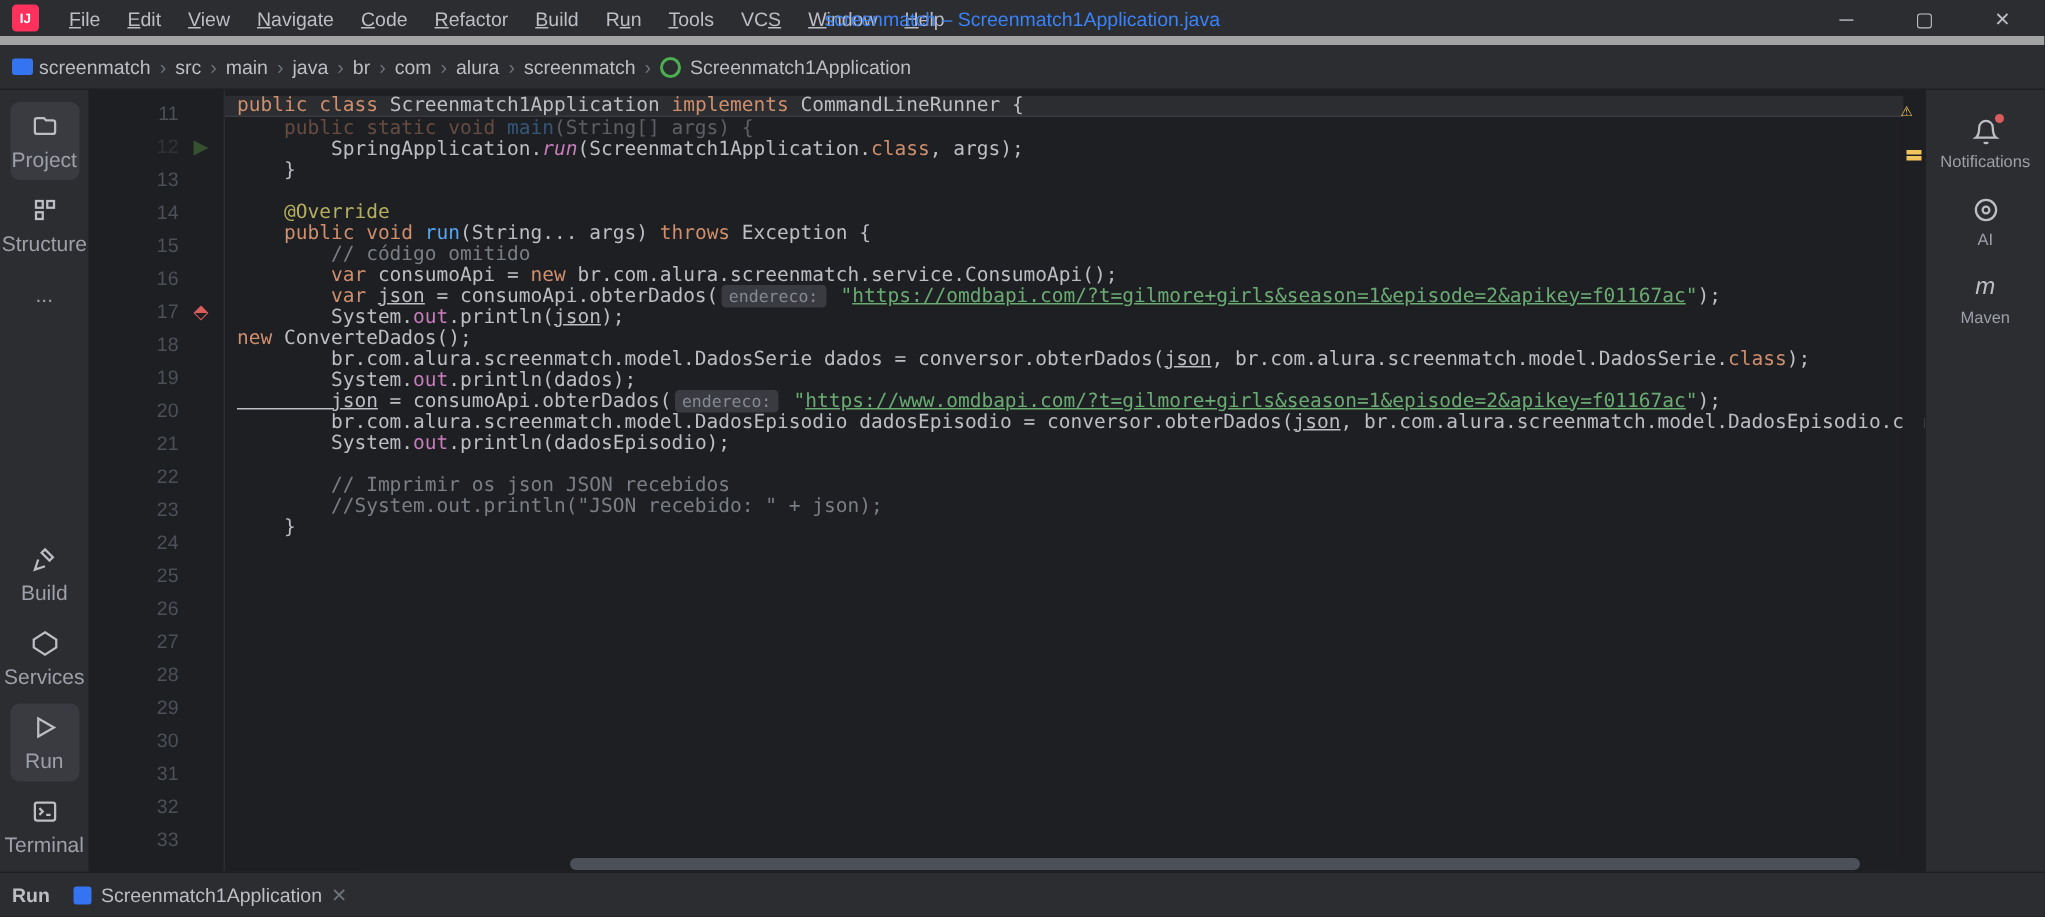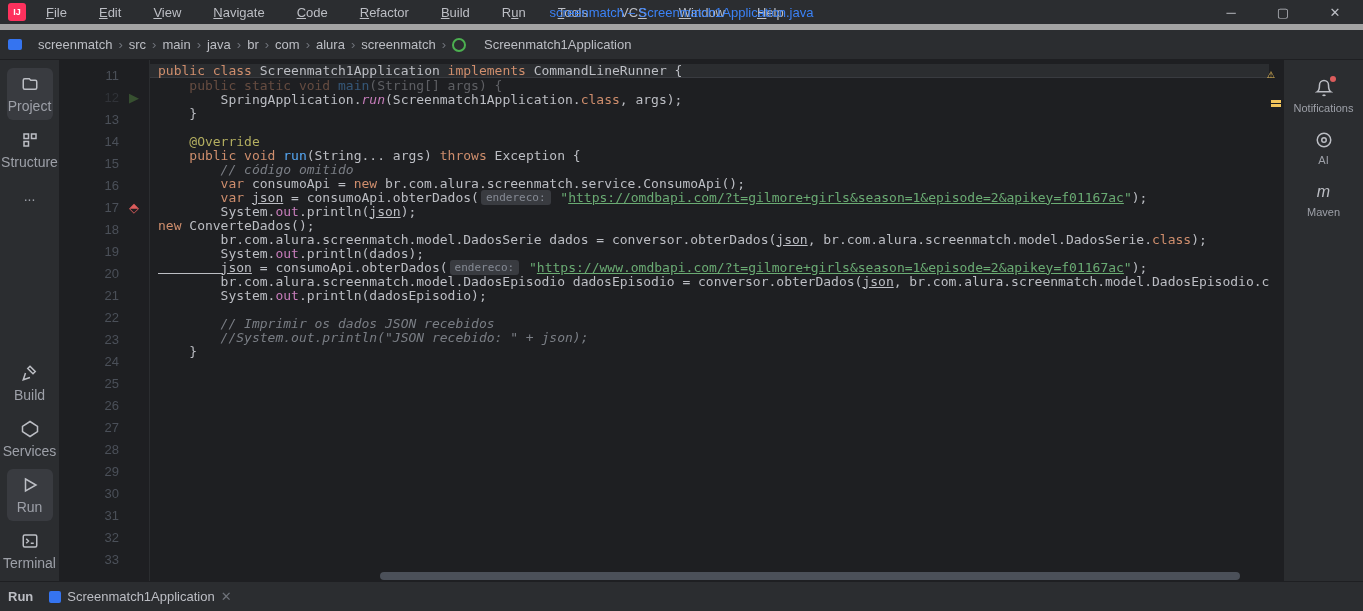--- a/index.html
+++ b/index.html
@@ -28,21 +28,21 @@
       margin-right: 12px;
       display: flex;
       align-items: center;
       justify-content: center;
       font-size: 9px;
       color: white;
       font-weight: bold;
     }
     .menu-bar {
       display: flex;
-      gap: 16px;
+      gap: 2px;
     }
     .menu-item {
       padding: 4px 8px;
       cursor: pointer;
       color: #bcbec4;
     }
     .menu-item u { text-decoration: underline; }
     .title-center {
       position: absolute;
       left: 50%;
@@ -70,21 +70,21 @@
       align-items: center;
       padding: 0 8px;
       gap: 6px;
       border-bottom: 1px solid #1e1f22;
     }
     .crumb {
       color: #bcbec4;
       cursor: pointer;
       display: flex;
       align-items: center;
-      gap: 16px;
+      gap: 4px;
     }
     .crumb-sep { color: #6f737a; }
     .folder-icon {
       width: 14px;
       height: 11px;
       background: #3574f0;
       border-radius: 2px;
       display: inline-block;
     }
     .class-icon {
@@ -200,21 +200,21 @@
       display: flex;
       align-items: center;
       white-space: pre;
       padding-left: 8px;
     }
     .kw { color: #cf8e6d; }
     .type { color: #bcbec4; }
     .method { color: #56a8f5; }
     .str { color: #6aab73; }
     .str-link { color: #6aab73; text-decoration: underline; }
-    .comment { color: #7a7e85; font-style: italic; }
+    .comment { color: #7a7e85; }
     .anno { color: #b3ae60; }
     .static-m { color: #c77dbb; font-style: italic; }
     .field { color: #c77dbb; }
     .var-u { color: #bcbec4; text-decoration: underline; }
     .hint {
       background: #393b40;
       border-radius: 3px;
       padding: 1px 5px;
       color: #858a94;
       font-size: 11px;
@@ -445,21 +445,21 @@
       <div class="code-line"><span class="kw">        var </span><span>consumoApi = </span><span class="kw">new </span><span>br.com.alura.screenmatch.service.ConsumoApi();</span></div>
       <div class="code-line"><span class="kw">        var </span><span class="var-u">json</span><span> = consumoApi.obterDados(</span><span class="hint">endereco:</span><span class="str"> "</span><span class="str-link">https://omdbapi.com/?t=gilmore+girls&amp;season=1&amp;episode=2&amp;apikey=f01167ac</span><span class="str">"</span><span>);</span></div>
       <div class="code-line"><span>        System.</span><span class="field">out</span><span>.println(</span><span class="var-u">json</span><span>);</span></div>
       <div class="code-line"><span class="kw">new </span><span>ConverteDados();</span></div>
       <div class="code-line"><span>        br.com.alura.screenmatch.model.DadosSerie dados = conversor.obterDados(</span><span class="var-u">json</span><span>, br.com.alura.screenmatch.model.DadosSerie.</span><span class="kw">class</span><span>);</span></div>
       <div class="code-line"><span>        System.</span><span class="field">out</span><span>.println(dados);</span></div>
       <div class="code-line"><span class="var-u">        json</span><span> = consumoApi.obterDados(</span><span class="hint">endereco:</span><span class="str"> "</span><span class="str-link">https://www.omdbapi.com/?t=gilmore+girls&amp;season=1&amp;episode=2&amp;apikey=f01167ac</span><span class="str">"</span><span>);</span></div>
       <div class="code-line"><span>        br.com.alura.screenmatch.model.DadosEpisodio dadosEpisodio = conversor.obterDados(</span><span class="var-u">json</span><span>, br.com.alura.screenmatch.model.DadosEpisodio.class);</span></div>
       <div class="code-line"><span>        System.</span><span class="field">out</span><span>.println(dadosEpisodio);</span></div>
       <div class="code-line"></div>
-      <div class="code-line"><span class="comment">        // Imprimir os dados JSON recebidos</span></div>
+      <div class="code-line"><span class="comment">        // Imprimir os json JSON recebidos</span></div>
       <div class="code-line"><span class="comment">        //System.out.println("JSON recebido: " + json);</span></div>
       <div class="code-line"><span>    }</span></div>
       <div class="code-line"></div>
       <div class="code-line"></div>
       <div class="hscroll">
           <div class="hscroll-thumb"></div>
         </div>
     </div>
     <div class="scroll-strip">
       <div class="scroll-mark" style="top:40px;background:#f2c55c"></div>

